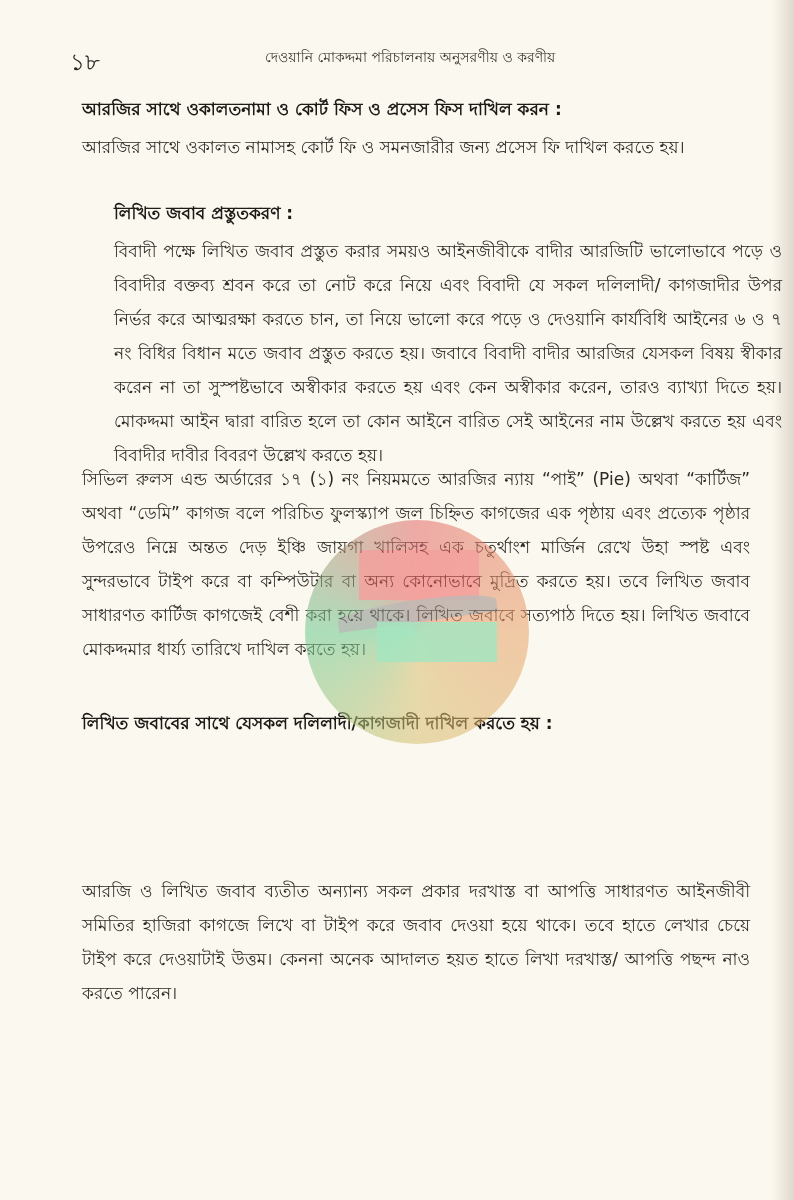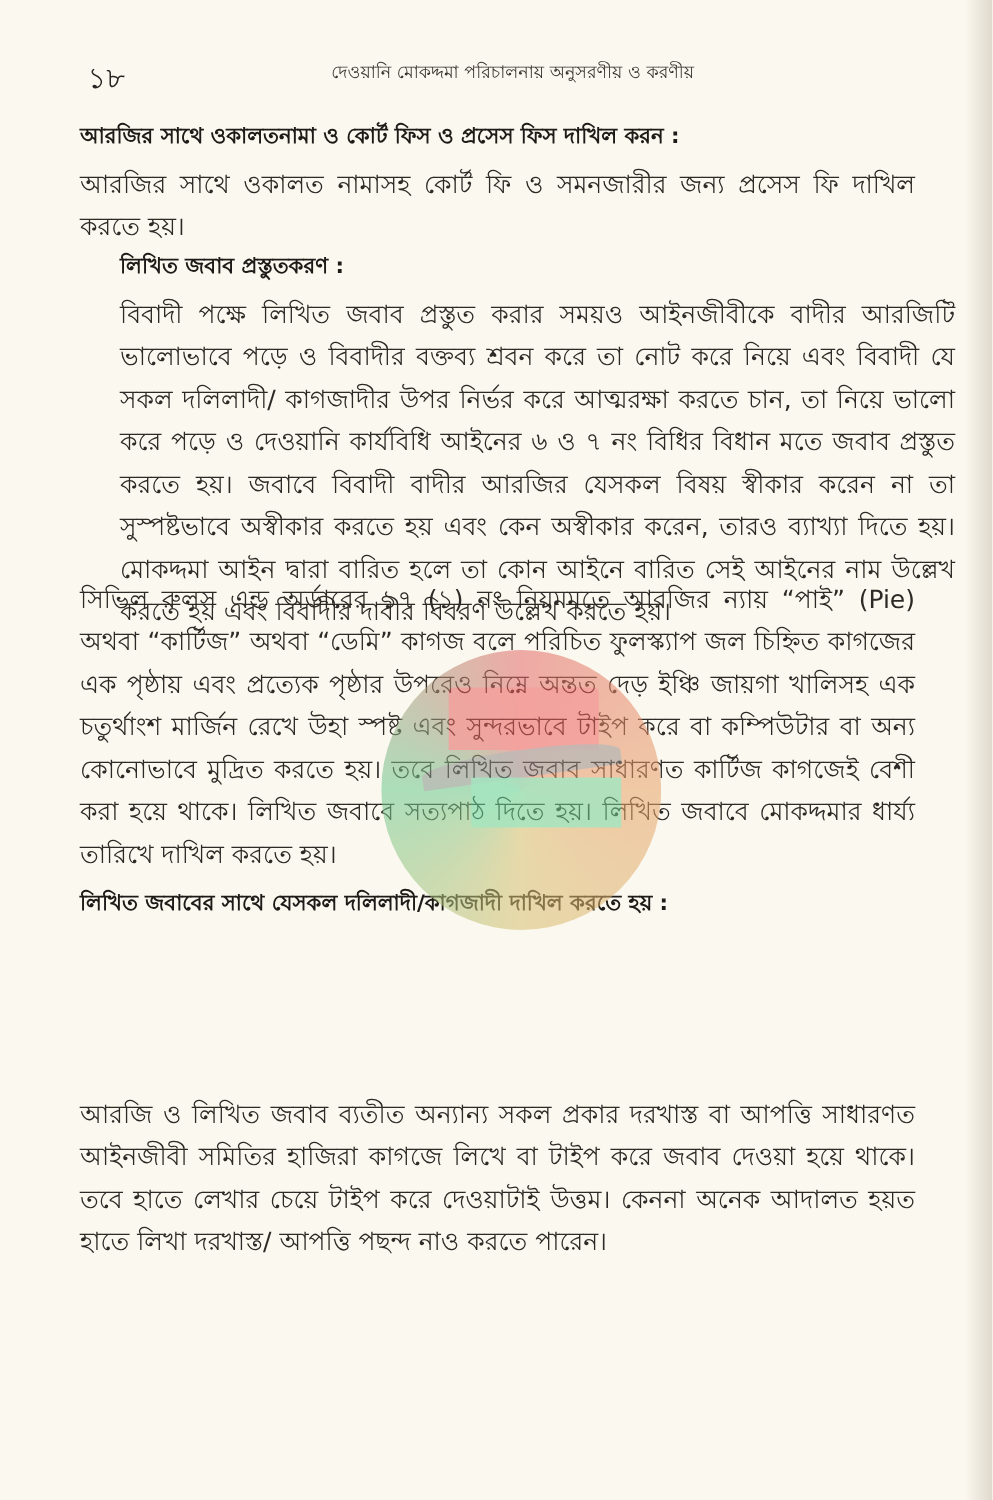--- a/index.html
+++ b/index.html
@@ -17,27 +17,27 @@
     .header {
       position: absolute; top: 40px; left: 70px; right: 40px; height: 30px;
     }
     .page-number {
       position: absolute; left: 0; top: 4px; font-size: 23px;
     }
     .running-title {
       position: absolute; left: 195px; top: 6px; font-size: 14px; color: #3a3330;
     }
     .section {
-      position: absolute; left: 64px; width: 668px;
+      position: absolute; left: 82px; width: 668px;
     }
     .section h2 {
       margin: 0 0 8px 0; font-size: 17px; font-weight: bold; color: #1e1a18; line-height: 26px;
     }
     .section p {
-      margin: 0; font-size: 20px; line-height: 34px; text-align: justify; color: #2e2926;
+      margin: 0; font-size: 17px; line-height: 34px; text-align: justify; color: #2e2926;
     }
     .watermark {
       position: absolute; left: 305px; top: 520px; width: 220px; height: 220px;
       border-radius: 50%;
       border: 2px solid transparent;
       background:
         linear-gradient(#fbf8ef00, #fbf8ef00) padding-box,
         conic-gradient(#e46a6a, #e8a36a, #d8c070, #6cc98f, #e46a6a) border-box;
       opacity: 0.55;
       pointer-events: none;

